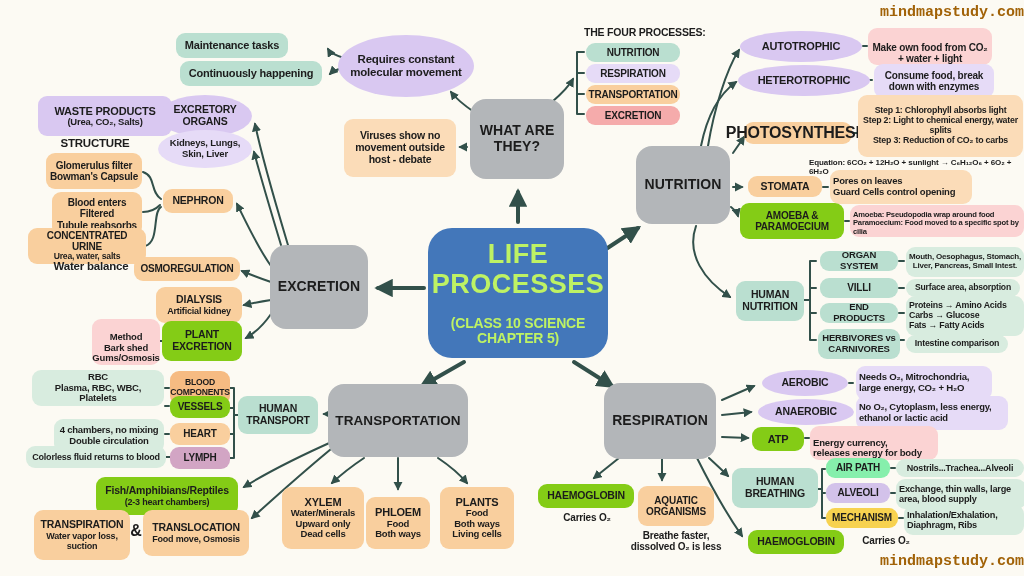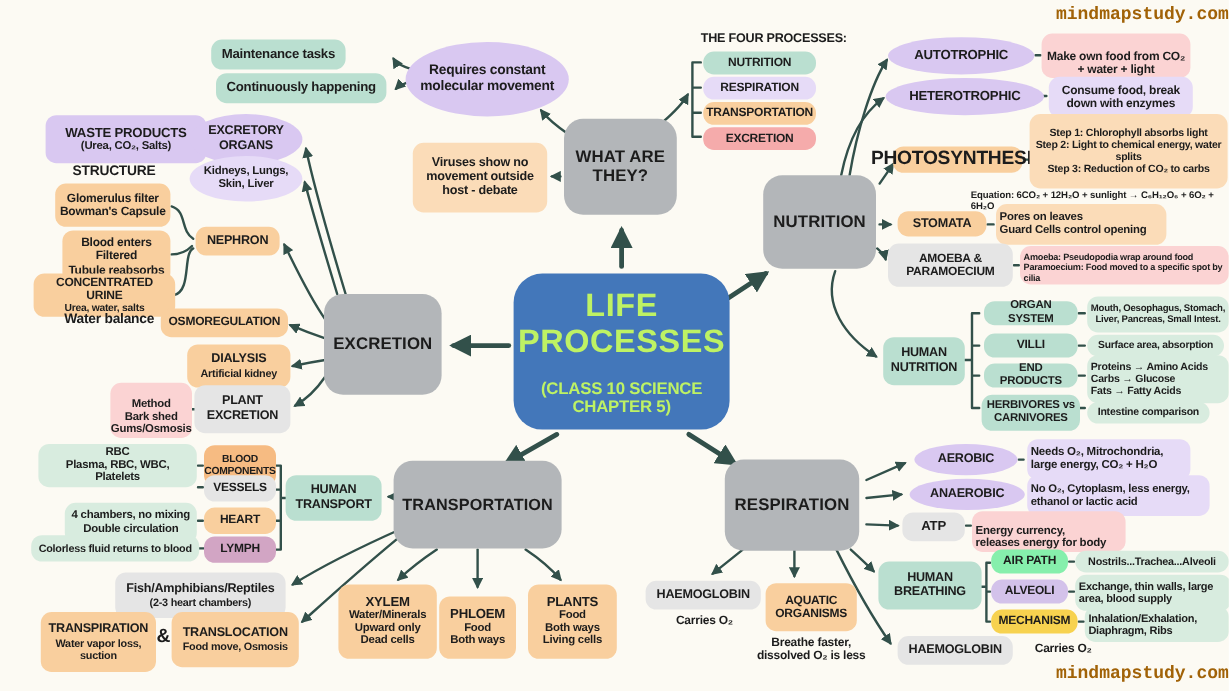--- a/index.html
+++ b/index.html
@@ -13,21 +13,21 @@
   .plain{background:none;}
   .left{align-items:flex-start;text-align:left;}
   .gray{background:#b3b6b9;border-radius:16px;letter-spacing:0.1px;}
   .blue-center{background:#4377ba;color:#bef264;border-radius:24px;}
   .teal{background:#badfd0;}
   .teal-l{background:#d8ecdf;}
   .lav{background:#d9c8f1;}
   .lav-l{background:#e6dbf7;}
   .peach{background:#f9cf9e;}
   .peach-l{background:#fbdcb8;}
-  .salmon{background:#e5e5e5;}
+  .salmon{background:#84cc16;}
   .salmon-l{background:#f5abab;}
   .pink-l{background:#fbd3d3;justify-content:flex-end;}
   .mauve{background:#d2a5c4;}
   .cyan{background:#86efac;}
   .lav-m{background:#d3c2ea;}
   .yellow{background:#f7d24f;}
   .orange{background:#f6bb82;}
   .t2{font-size:0.86em;}
   .site{position:absolute;width:100%;text-align:right;font-weight:700;font-size:15px;color:#a16207;z-index:1;font-family:Liberation Mono, monospace;}
 </style>

